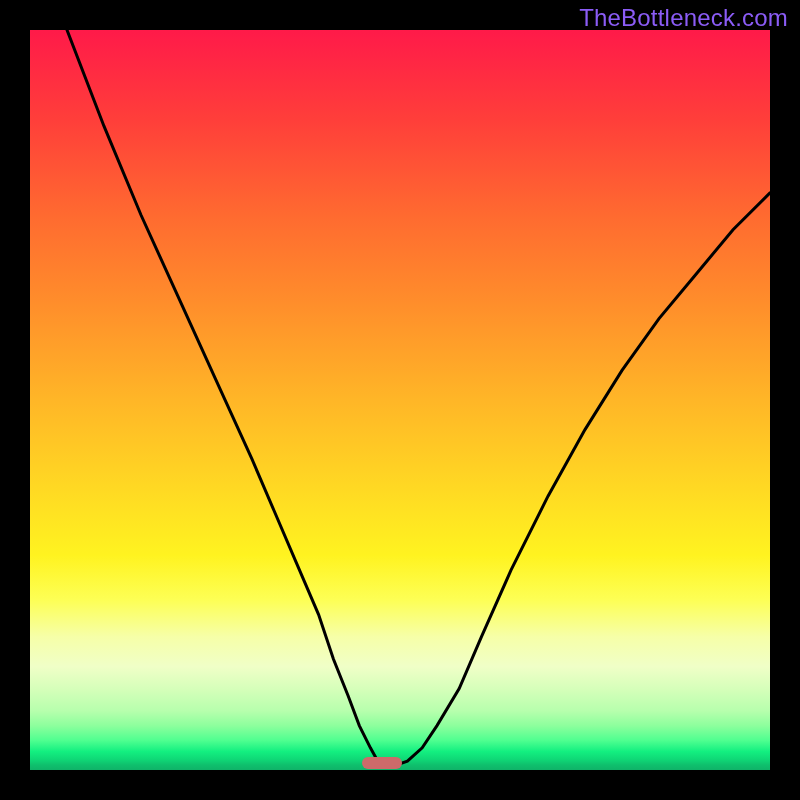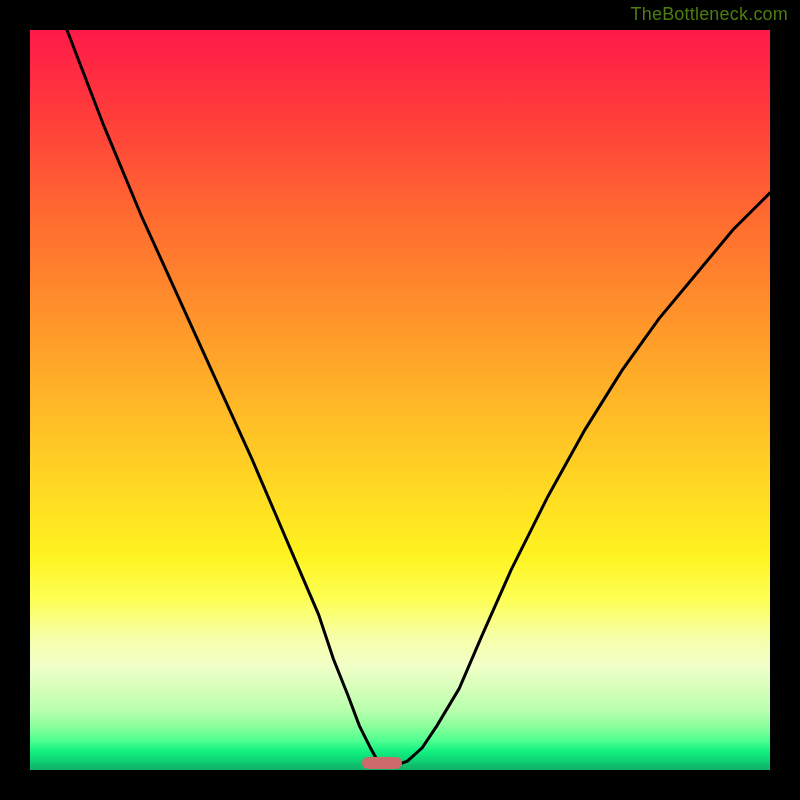--- a/index.html
+++ b/index.html
@@ -13,22 +13,22 @@
   .frame {
     position: relative;
     width: 800px;
     height: 800px;
     background: #000;
   }
   .watermark {
     position: absolute;
     top: 4px;
     right: 12px;
-    color: #4d7c0f;
-    font-size: 18px;
+    color: #8b5cf6;
+    font-size: 24px;
     font-weight: 500;
     z-index: 4;
     letter-spacing: 0.2px;
   }
   .plot-area {
     position: absolute;
     left: 30px;
     top: 30px;
     width: 740px;
     height: 740px;

